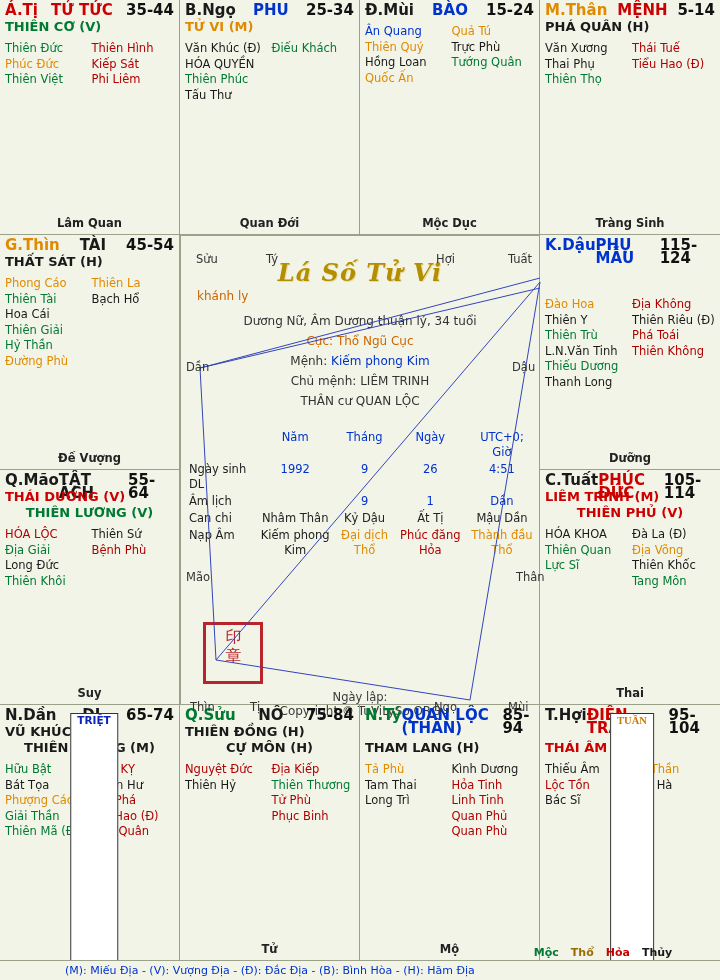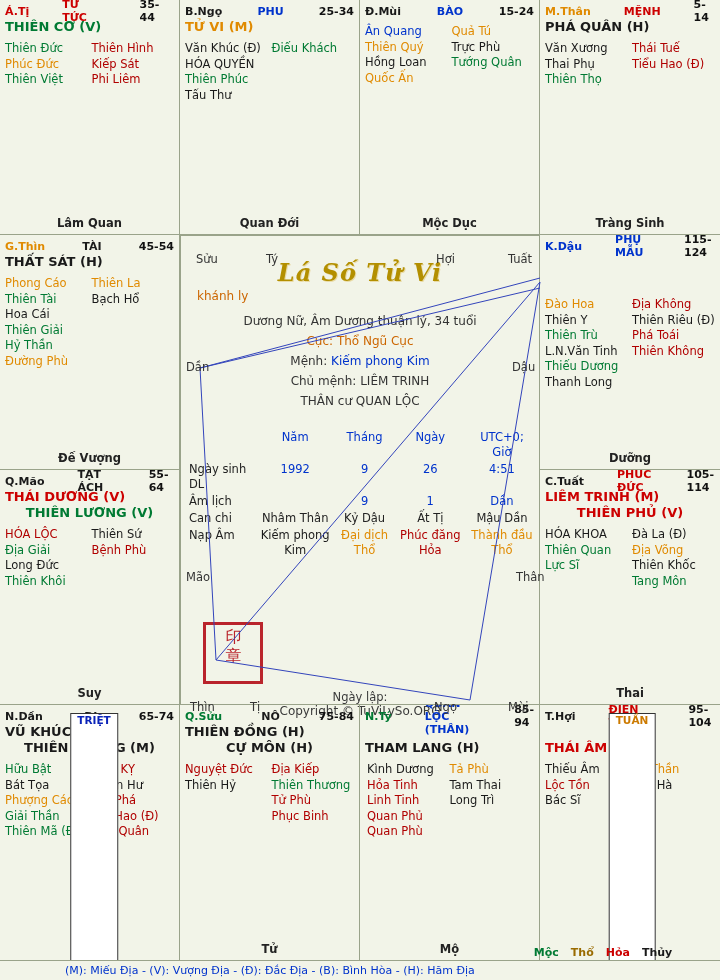--- a/index.html
+++ b/index.html
@@ -40,25 +40,24 @@
     border:1px solid #9aa38a;
     border-top:1px solid #9aa38a;
     border-bottom:1px solid #9aa38a;
     padding:0;
     background:#f2f4e8;
   }
   
   .pal-top {
     display:flex;
     justify-content:space-between;
-    align-items:center;
-    font-size:11px;
+    align-items:flex-start;
+    font-size:15px;
     line-height:13px;
     height:14px;
-    gap:33px;
   }
   .pal-cung { font-weight:bold; }
   .pal-age { font-weight:bold; color:#111; }
   .pal-title {
     text-align:left;
     font-weight:bold;
     font-size:13px;
     line-height:16px;
     margin-top:1px;
   }
@@ -95,21 +94,21 @@
     left:50%;
     transform:translateX(-50%);
     background:#fff;
     border:1px solid #333;
     font-size:10.5px;
     font-weight:bold;
     padding:0 6px;
     line-height:13px;
   }
   .badge.triet { color:#0a23b8; }
-  .badge.tuan { color:#cc7a00; }
+  .badge.tuan { color:#cc7a00;font-family:Liberation Serif, serif; }
 
   
   .c-red { color:#cc0000; }
   .c-dred { color:#b00000; }
   .c-green { color:#007a33; }
   .c-blue { color:#0033cc; }
   .c-orange { color:#e08a00; }
   .c-black { color:#1a1a1a; }
 
   
@@ -513,31 +512,31 @@
     </div>
 
     <div class="cell lastrow">
       <div class="pal-top">
         <span class="pal-cung c-green">N.Tý</span>
         <span class="pal-cung c-blue">QUAN LỘC (THÂN)</span>
         <span class="pal-age">85-94</span>
       </div>
       <div class="pal-title c-black" style="margin-top:17px;">THAM LANG (H)</div>
       <div class="stars">
+        <div class="starcol">
+          <span class="c-orange">Tả Phù</span>
+          <span class="c-black">Tam Thai</span>
+          <span class="c-black">Long Trì</span>
+        </div>
         <div class="starcol right">
           <span class="c-black">Kình Dương</span>
           <span class="c-dred">Hỏa Tinh</span>
           <span class="c-dred">Linh Tinh</span>
           <span class="c-dred">Quan Phủ</span>
           <span class="c-dred">Quan Phù</span>
-        </div>
-        <div class="starcol">
-          <span class="c-orange">Tả Phù</span>
-          <span class="c-black">Tam Thai</span>
-          <span class="c-black">Long Trì</span>
         </div>
       </div>
       <div class="bottom-label">Mộ</div>
     </div>
 
     <div class="cell lastrow lastcol">
       <div class="pal-top">
         <span class="pal-cung c-black">T.Hợi</span>
         <span class="pal-cung c-red">ĐIỀN TRẠCH</span>
         <span class="pal-age">95-104</span>

